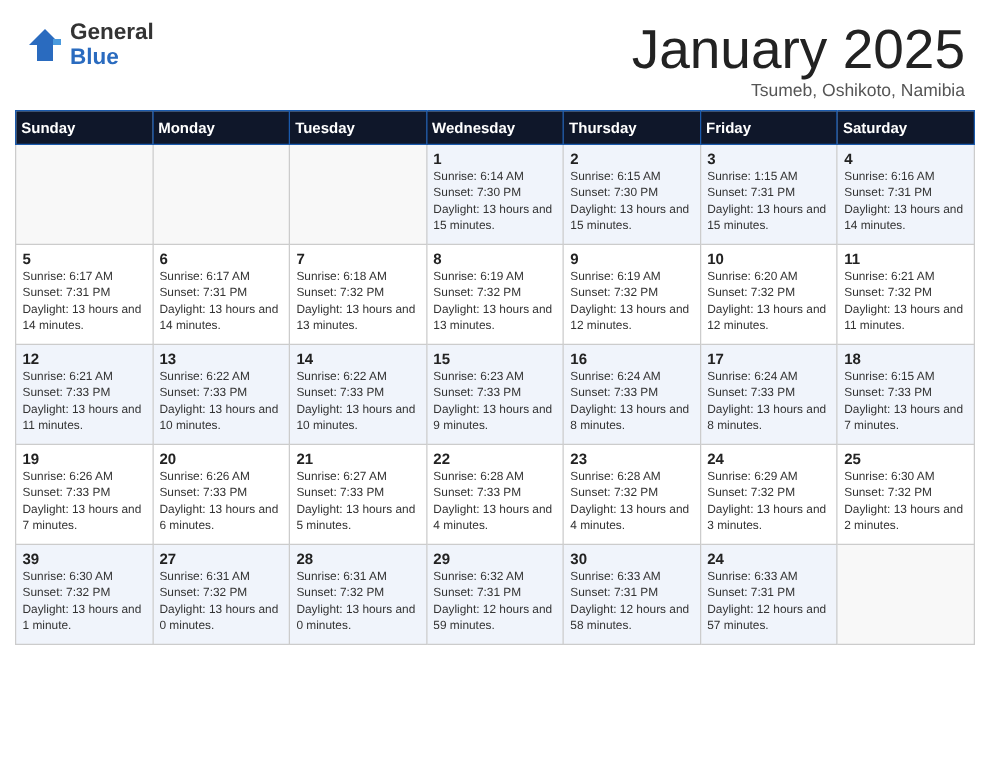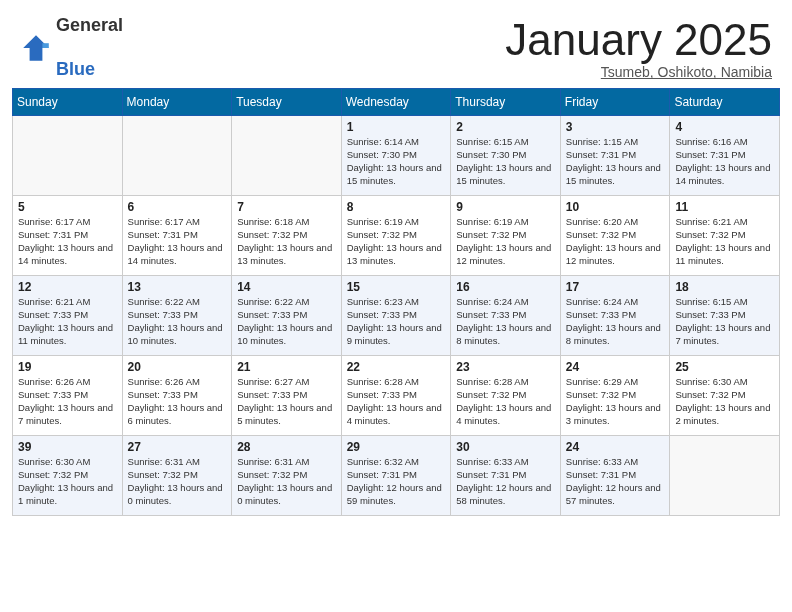--- a/index.html
+++ b/index.html
@@ -26,53 +26,52 @@
       align-items: center;
     }
     .logo-text {
       display: flex;
       flex-direction: column;
       font-size: 18px;
       font-weight: bold;
       line-height: 1.1;
     }
     .logo-general { color: #333; }
-    .logo-blue { color: #2a6bbf; margin-top: 24px; }
+    .logo-blue { color: #2a6bbf; }
     .logo-icon {
       width: 32px;
       height: 32px;
       margin-right: 4px;
     }
     .title-block {
       text-align: right;
     }
     .month-title {
       font-size: 44px;
       font-weight: normal;
       color: #222;
       line-height: 1.1;
     }
     .location {
       font-size: 14px;
       color: #555;
-      text-decoration: underline;
     }
     .calendar-container {
       padding: 0 12px 12px 12px;
     }
     table {
       width: 100%;
       border-collapse: collapse;
       table-layout: fixed;
     }
     thead tr th {
-      background: #0369a1;
+      background: #0f172a;
       color: #fff;
       font-size: 12px;
-      font-weight: normal;
+      font-weight: bold;
       padding: 6px 4px;
       text-align: left;
       border: 1px solid #1a5aad;
     }
     tbody tr td {
       border: 1px solid #ccc;
       vertical-align: top;
       padding: 4px 5px;
       font-size: 10px;
       color: #333;

